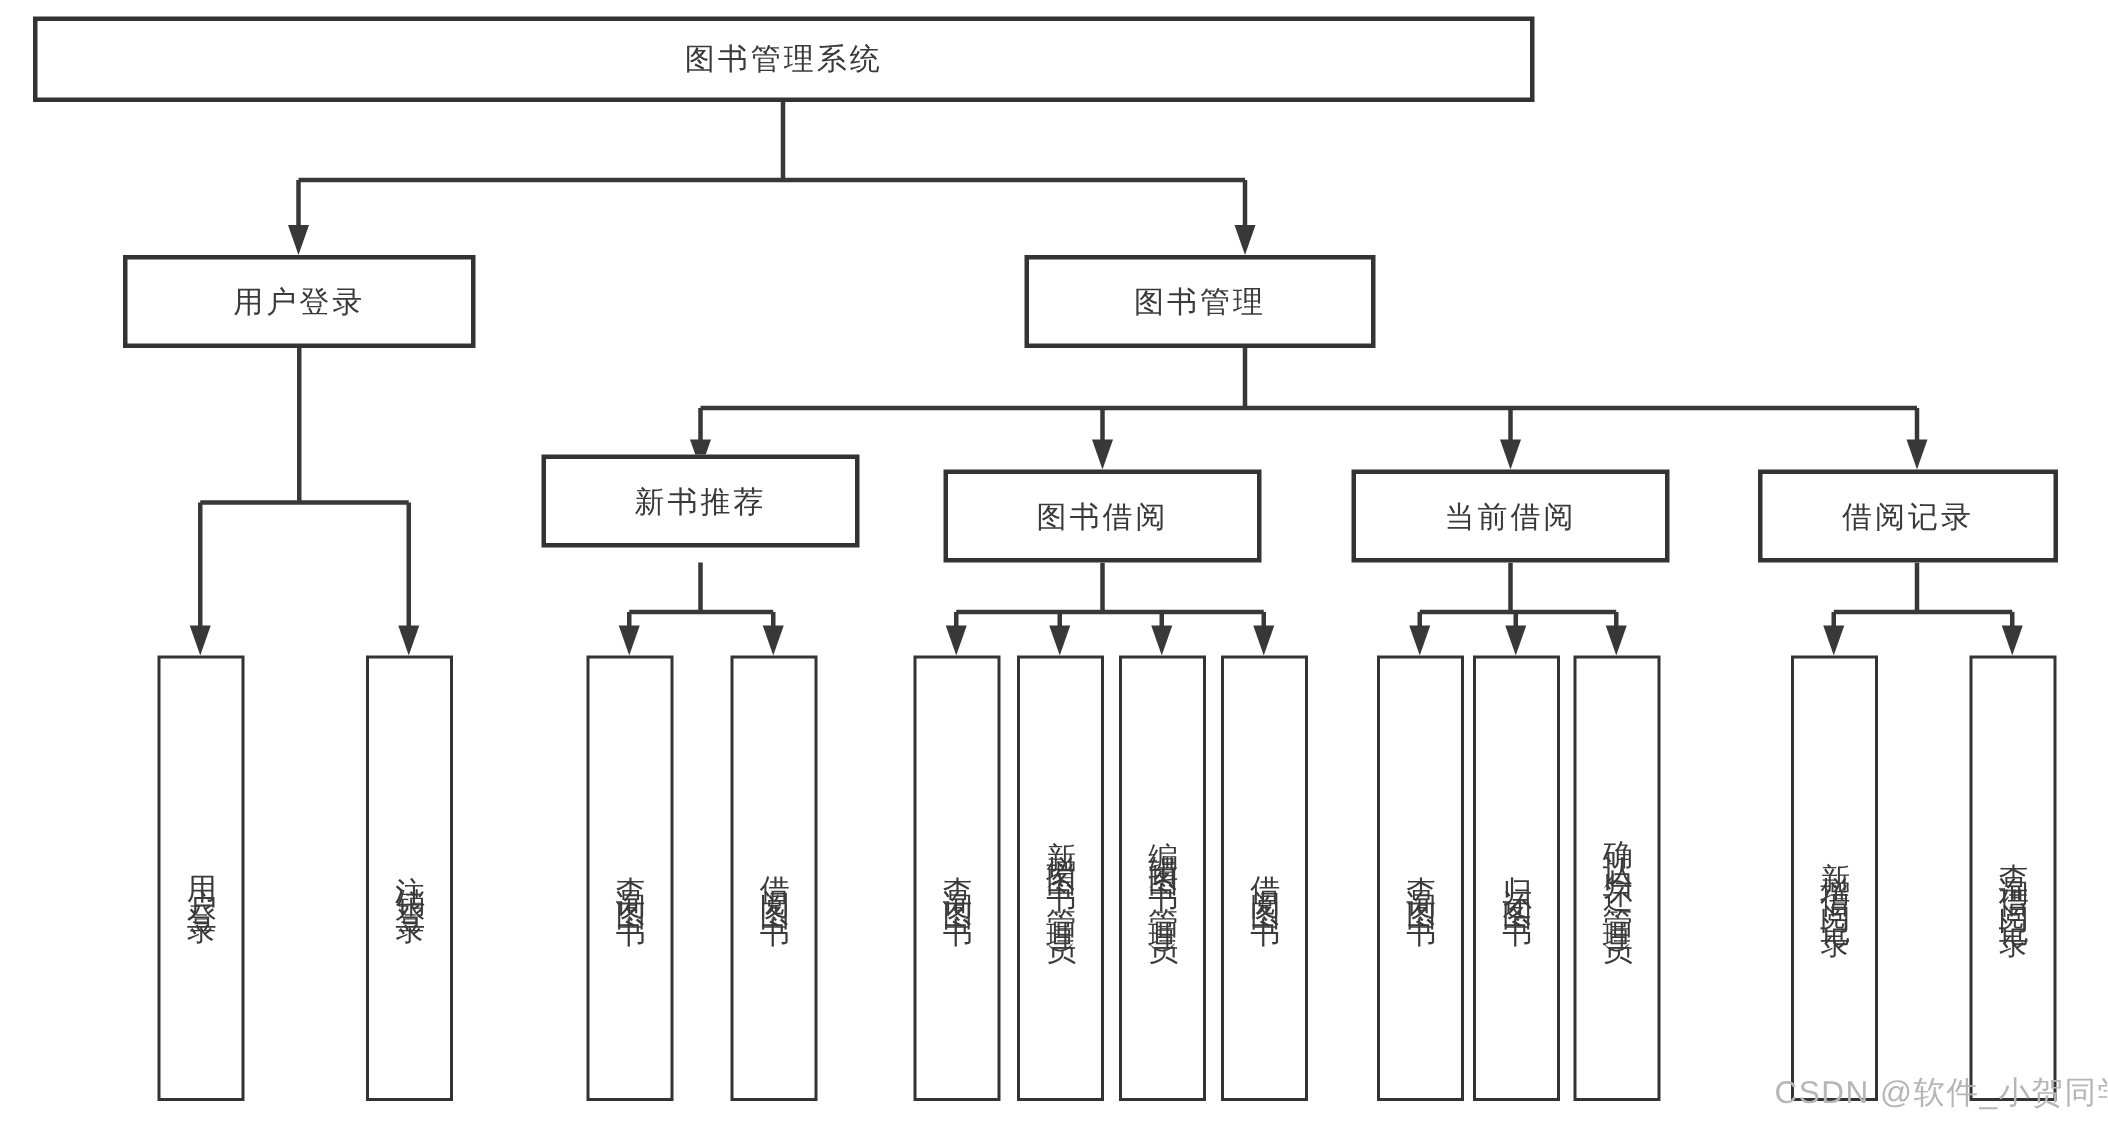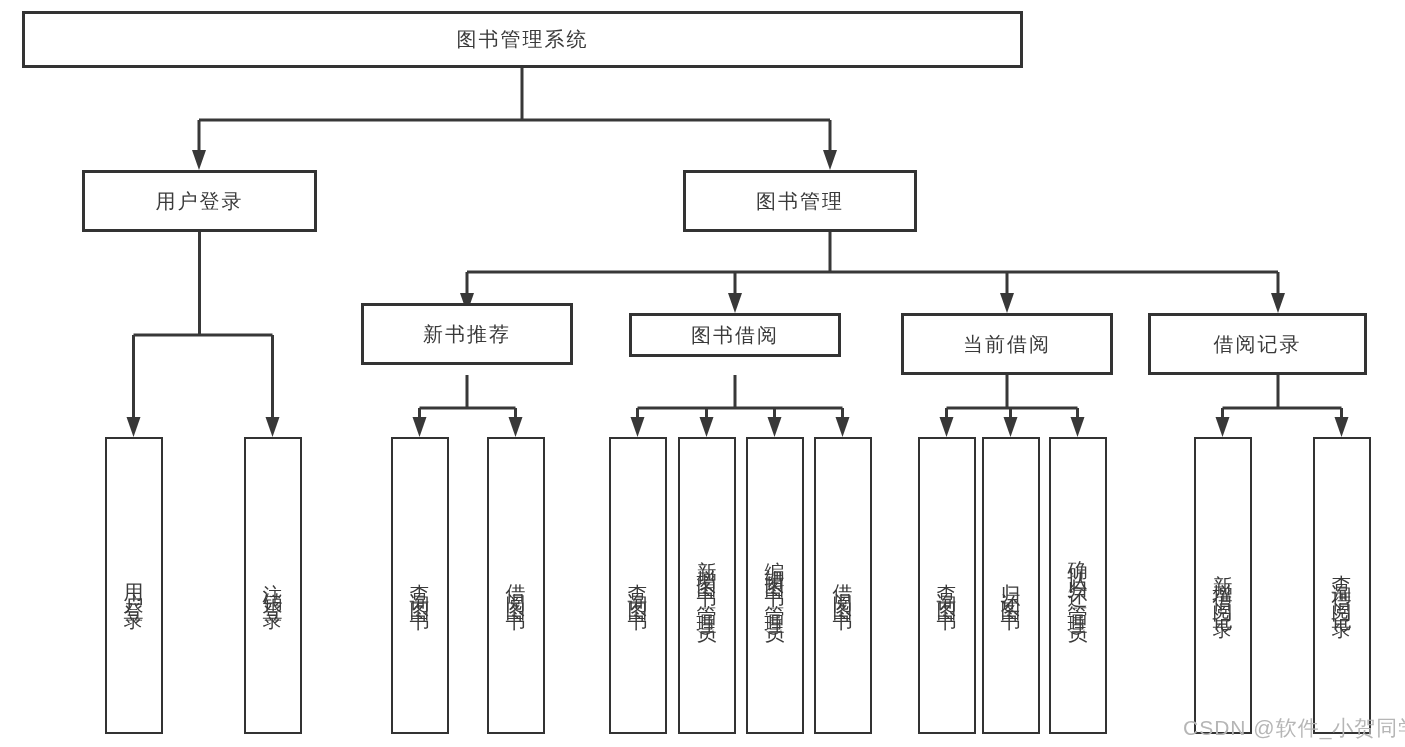--- a/index.html
+++ b/index.html
@@ -83,27 +83,27 @@
   <div class="node hbox" style="left:82px;top:170px;width:235px;height:62px">
     <span>用户登录</span>
   </div>
   <div class="node hbox" style="left:683px;top:170px;width:234px;height:62px">
     <span>图书管理</span>
   </div>
 
   <div class="node hbox" style="left:361px;top:303px;width:212px;height:62px">
     <span>新书推荐</span>
   </div>
-  <div class="node hbox" style="left:629px;top:313px;width:212px;height:44px">
+  <div class="node hbox" style="left:629px;top:313px;width:212px;height:62px">
     <span>图书借阅</span>
   </div>
   <div class="node hbox" style="left:901px;top:313px;width:212px;height:62px">
     <span>当前借阅</span>
   </div>
-  <div class="node hbox" style="left:1148px;top:313px;width:219px;height:62px">
+  <div class="node hbox" style="left:1172px;top:313px;width:200px;height:62px">
     <span>借阅记录</span>
   </div>
 
   <div class="node vbox" style="left:105px;top:437px;width:58px;height:297px">
     <span class="vtext">用户登录</span>
   </div>
   <div class="node vbox" style="left:244px;top:437px;width:58px;height:297px">
     <span class="vtext">注销登录</span>
   </div>
 

